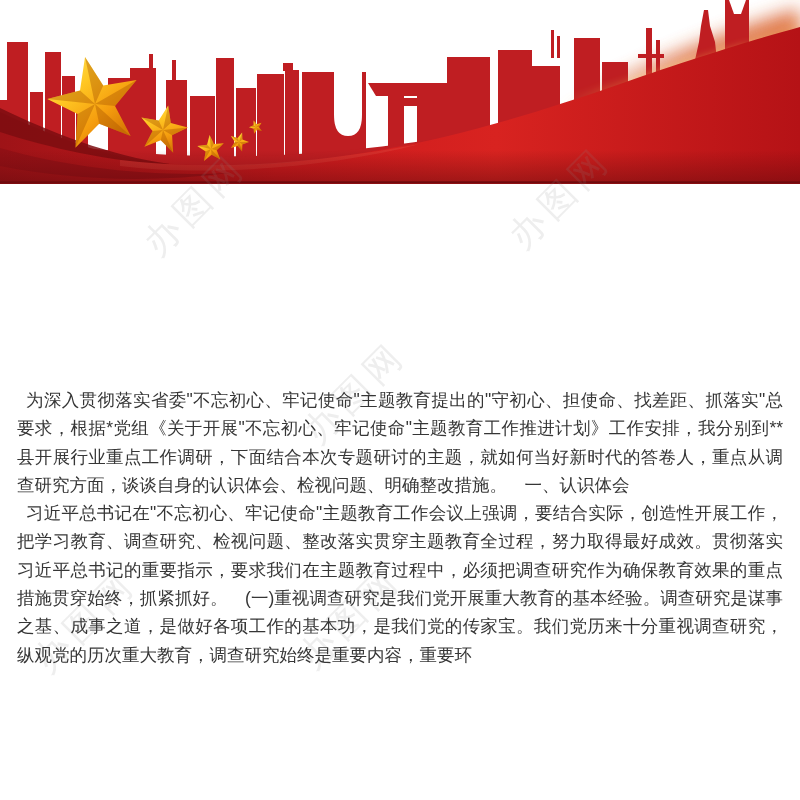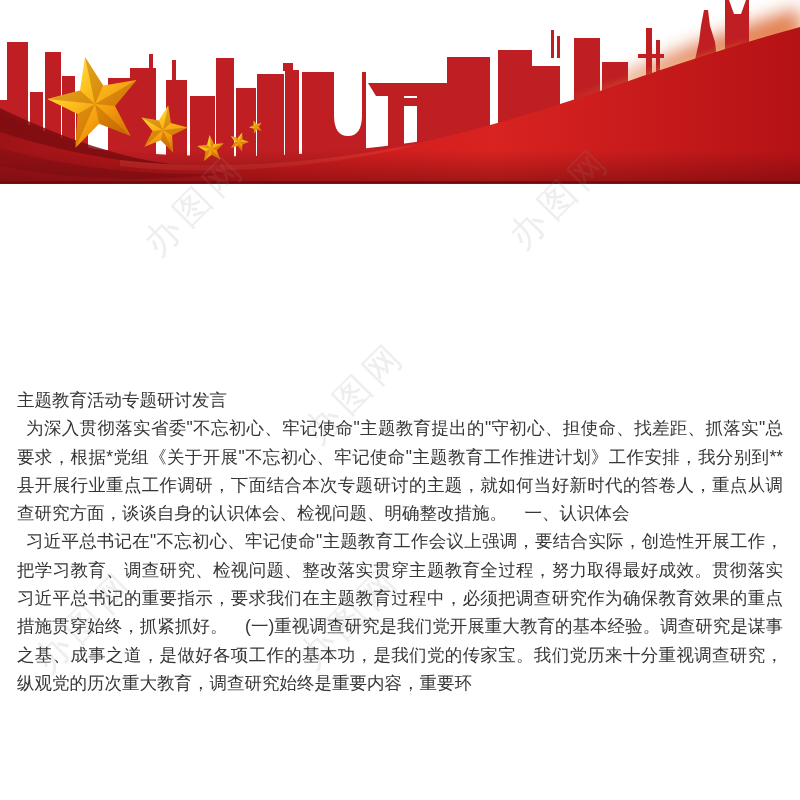--- a/index.html
+++ b/index.html
@@ -141,16 +141,15 @@
 </svg>
 </div>
 
 <div class="wm" style="left:195px;top:205px;">办图网</div>
 <div class="wm" style="left:560px;top:198px;">办图网</div>
 <div class="wm" style="left:355px;top:393px;">办图网</div>
 <div class="wm" style="left:85px;top:622px;">办图网</div>
 <div class="wm" style="left:350px;top:618px;">办图网</div>
 
 <div class="doc">
-    <p class="para">主题教育活动专题研讨发言</p>
     <p class="para"> 为深入贯彻落实省委"不忘初心、牢记使命"主题教育提出的"守初心、担使命、找差距、抓落实"总要求，根据*党组《关于开展"不忘初心、牢记使命"主题教育工作推进计划》工作安排，我分别到**县开展行业重点工作调研，下面结合本次专题研讨的主题，就如何当好新时代的答卷人，重点从调查研究方面，谈谈自身的认识体会、检视问题、明确整改措施。　一、认识体会</p>
     <p class="para"> 习近平总书记在"不忘初心、牢记使命"主题教育工作会议上强调，要结合实际，创造性开展工作，把学习教育、调查研究、检视问题、整改落实贯穿主题教育全过程，努力取得最好成效。贯彻落实习近平总书记的重要指示，要求我们在主题教育过程中，必须把调查研究作为确保教育效果的重点措施贯穿始终，抓紧抓好。　(一)重视调查研究是我们党开展重大教育的基本经验。调查研究是谋事之基、成事之道，是做好各项工作的基本功，是我们党的传家宝。我们党历来十分重视调查研究，纵观党的历次重大教育，调查研究始终是重要内容，重要环</p>
   </div>
 
 </body></html>

